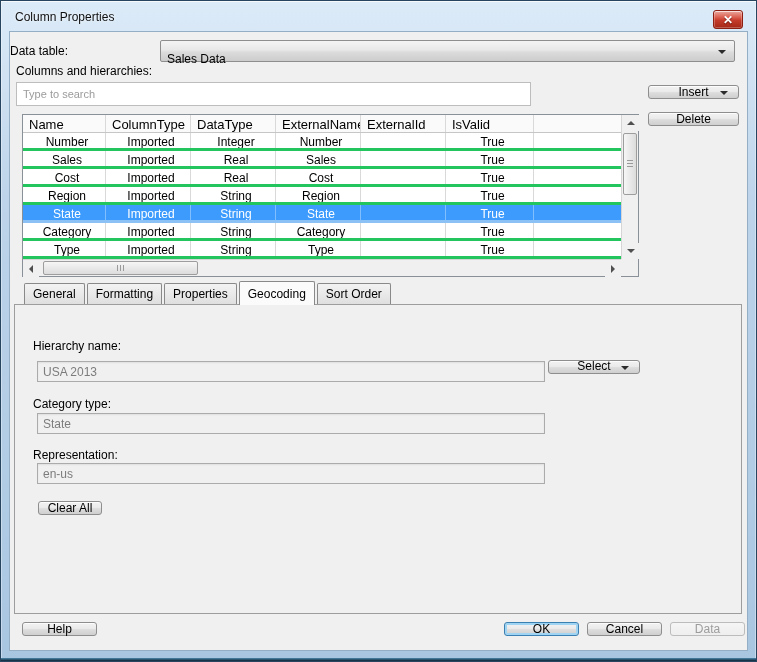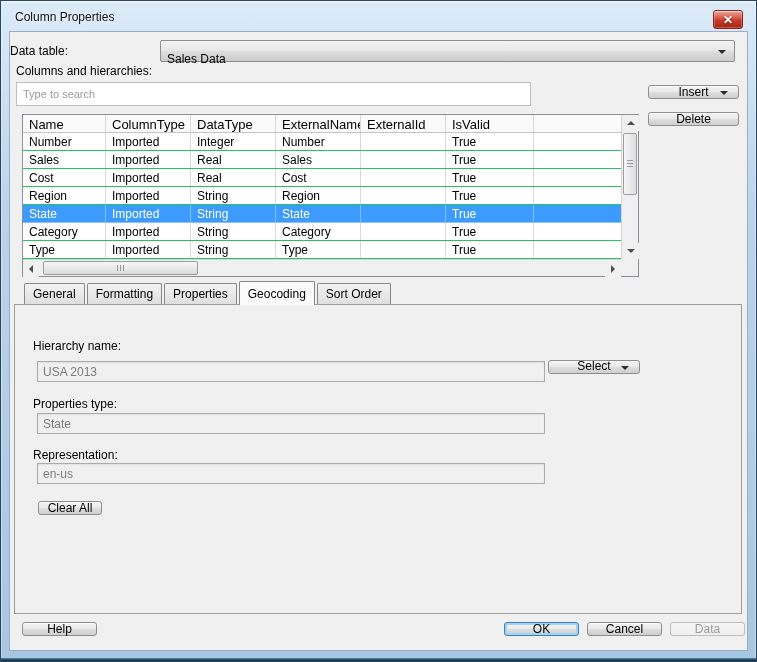--- a/index.html
+++ b/index.html
@@ -81,21 +81,21 @@
   }
 
   
   .tablebox {
     position: absolute; left: 12px; top: 82px; width: 617px; height: 163px;
     border: 1px solid #899098; background: #fff;
   }
   .grid-area { position: absolute; left: 0; top: 0; right: 17px; height: 144px; overflow: hidden; background:#fff; }
   .hrow { display: flex; height: 18px; background: #fafafa; border-bottom: 1px solid #c6c6c6; }
   .hcell { padding: 2px 0 0 6px; border-right: 1px solid #d9d9d9; font-size: 13px; overflow: hidden; white-space: nowrap; }
-  .trow { display: flex; height: 18px; background: #fff; border-bottom: 1px solid #22c55e; }
+  .trow { display: flex; height: 18px; background: #fff; border-bottom: 3px solid #22c55e; text-align: center; }
   .cell { padding: 2px 0 0 6px; border-right: 1px solid #d9d9d9; font-size: 12px; overflow: hidden; white-space: nowrap; }
   .hcell:nth-child(1), .cell:nth-child(1) { width: 83px; }
   .hcell:nth-child(2), .cell:nth-child(2) { width: 85px; }
   .hcell:nth-child(3), .cell:nth-child(3) { width: 85px; }
   .hcell:nth-child(4), .cell:nth-child(4) { width: 85px; }
   .hcell:nth-child(5), .cell:nth-child(5) { width: 85px; }
   .hcell:nth-child(6), .cell:nth-child(6) { width: 88px; }
   .fillcell { flex: 1; border-right: none !important; }
   .trow.selected { background: var(--selection-blue, #3d9bfd); color: #fff; border-bottom-color: #8cc1f5; }
   .trow.selected .cell { border-right-color: rgba(255,255,255,.35); }
@@ -292,21 +292,21 @@
       </div>
     <div class="tabpanel">
 
       <span class="lbl" style="left:18px; top:34px;">Hierarchy name:</span>
       <input class="dis-field" style="top: 56px;" disabled="" value="USA 2013">
       <div class="btn" style="left:533px; top:55px; width:92px; position:absolute;align-items:flex-end;">
         <span>Select</span>
         <span class="chevron-down"></span>
       </div>
 
-      <span class="lbl" style="left:18px; top:92px;">Properties type:</span>
+      <span class="lbl" style="left:18px; top:92px;">Category type:</span>
       <input class="dis-field" style="top: 108px;" disabled="" value="State">
 
       <span class="lbl" style="left:18px; top:143px;">Representation:</span>
       <input class="dis-field" style="top: 158px;" disabled="" value="en-us">
 
       <div class="btn" style="left:23px; top:196px; width:64px;">
         <span>Clear All</span>
       </div>
     </div>
 

